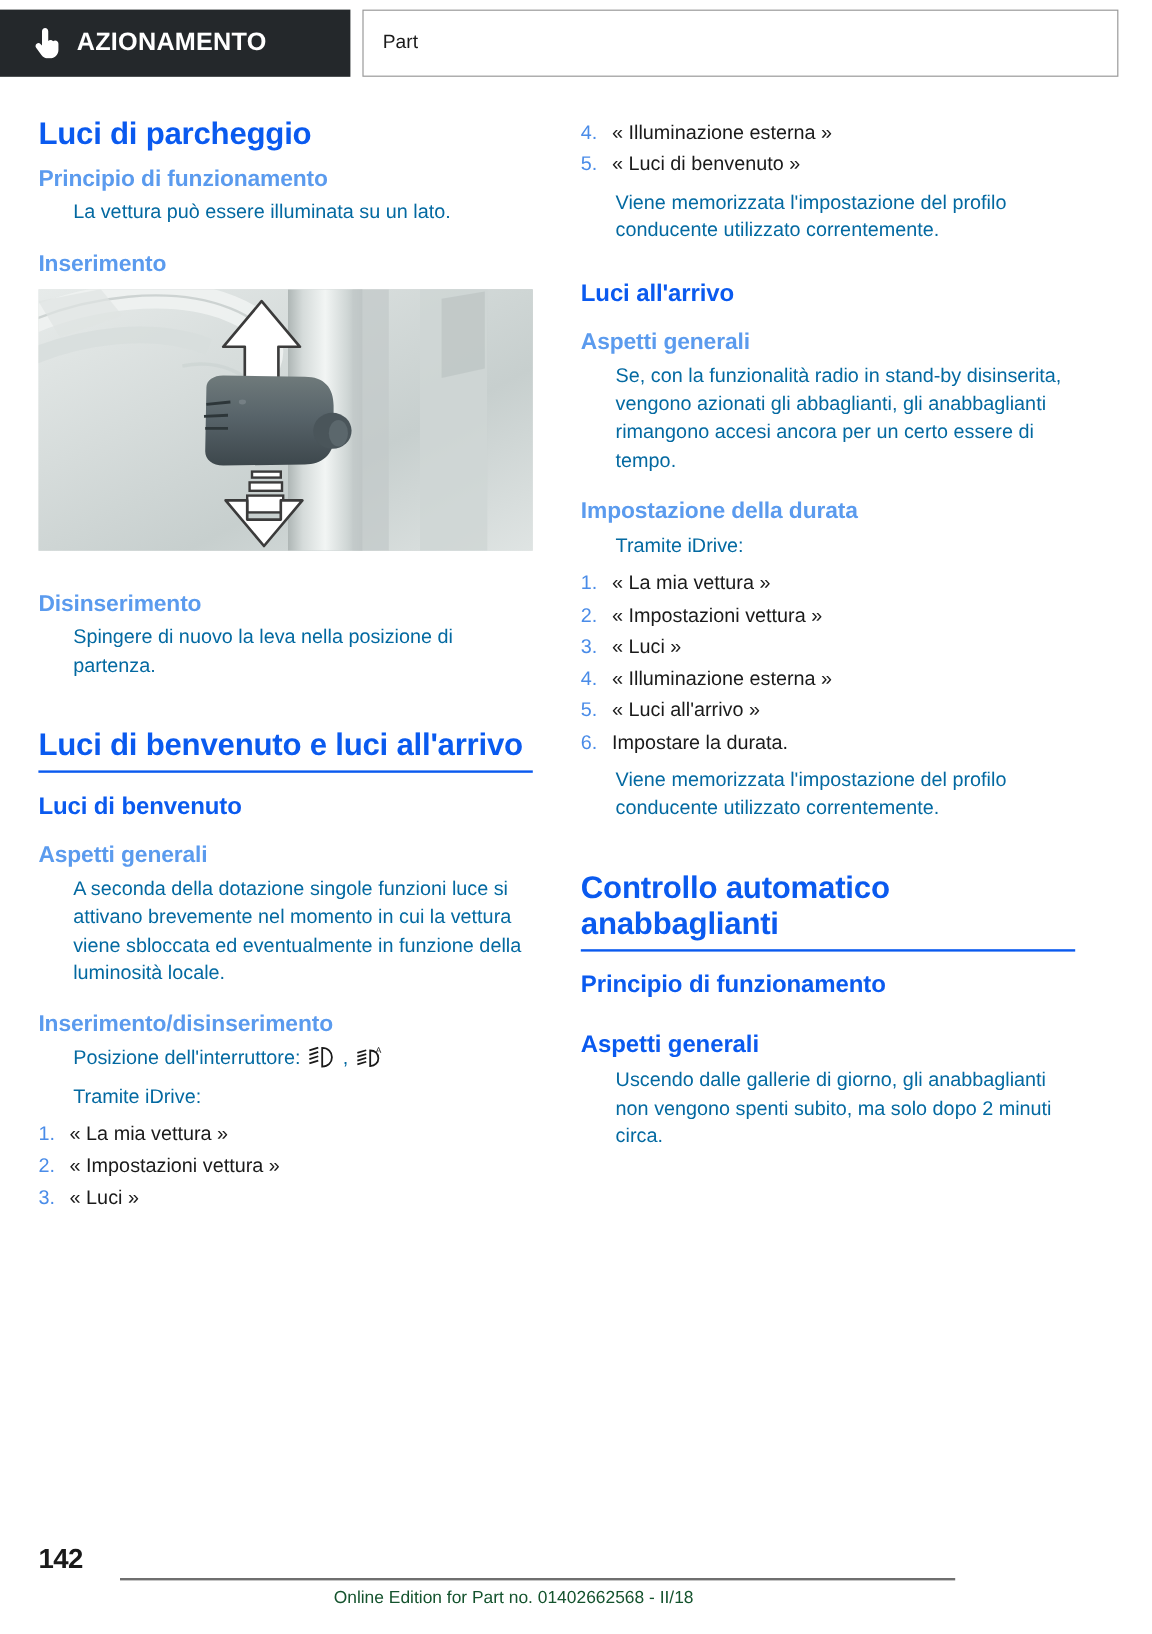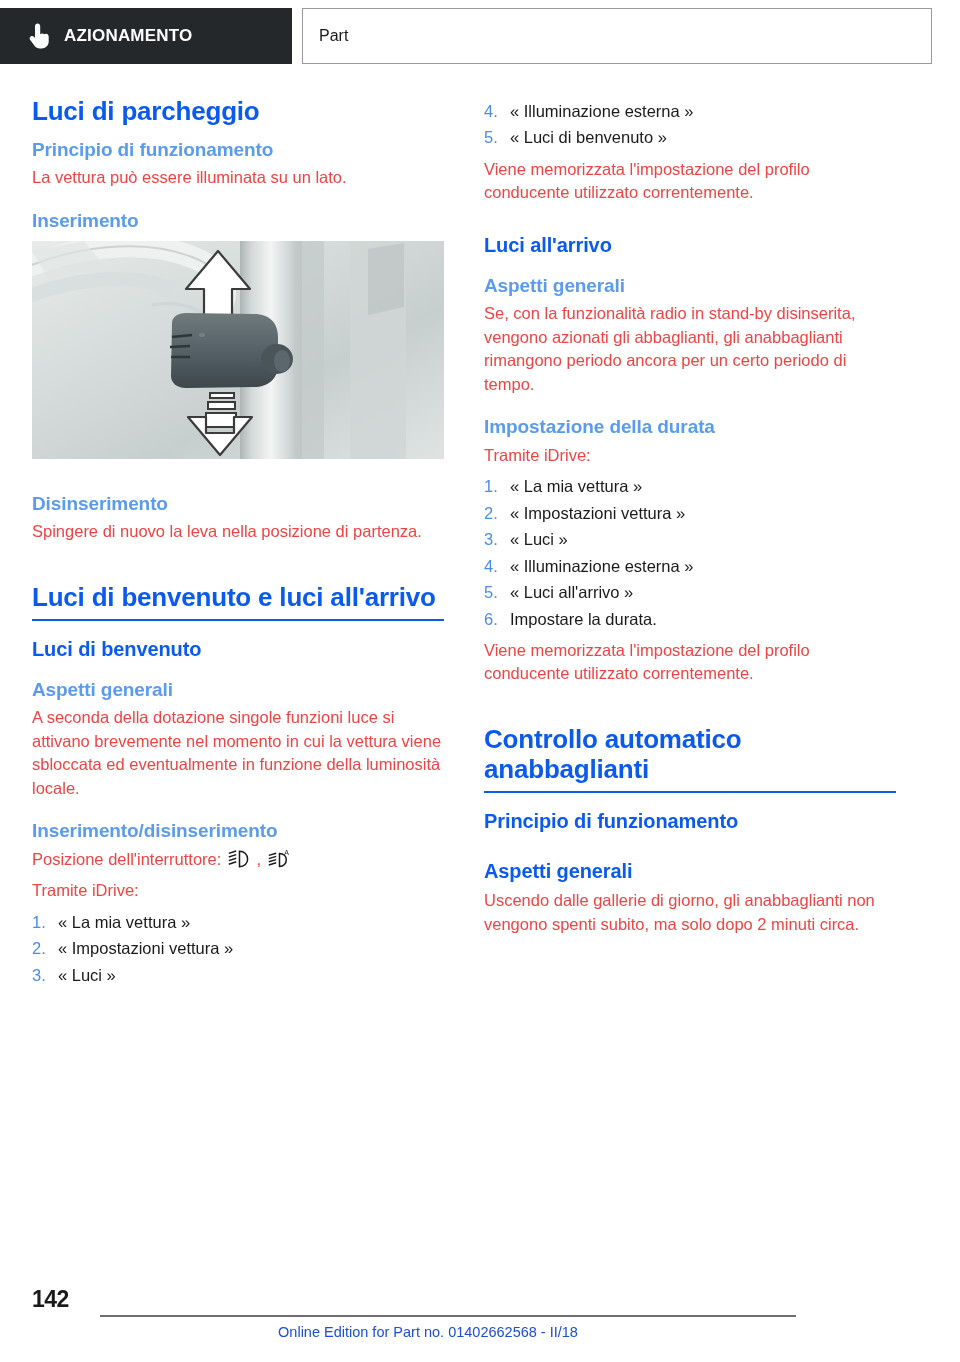--- a/index.html
+++ b/index.html
@@ -42,21 +42,21 @@
 
   .hand-icon {
     width: 22px;
     height: 26px;
     display: block;
     flex: 0 0 auto;
   }
 
   .header-chapter-label {
     color: #ffffff;
-    font-size: 17px;
+    font-size: 21px;
     font-weight: bold;
     letter-spacing: 0.2px;
   }
 
   .header-section {
     flex: 1;
     margin-left: 10px;
     margin-right: 28px;
     border: 1px solid #9a9a9a;
     background: #ffffff;
@@ -115,24 +115,25 @@
   h3.sub-light {
     color: #5b9bee;
     font-size: 19px;
     font-weight: bold;
     line-height: 1.2;
     letter-spacing: -0.1px;
     margin-bottom: 5px;
   }
 
   p.body {
-    color: #ef4444;
+    color: #0369a1;
     font-size: 16.5px;
     line-height: 1.42;
     margin-bottom: 8px;
+    margin-left: 29px;
   }
 
   .gap-s { height: 12px; }
   .gap-m { height: 20px; }
   .gap-l { height: 30px; }
 
   
   ol.steps {
     list-style: none;
     margin: 4px 0 8px 0;
@@ -197,21 +198,21 @@
     height: 2px;
     background: #6f6f6f;
   }
   .footer-note {
     position: absolute;
     left: 0;
     right: 0;
     top: 52px;
     text-align: center;
     font-size: 14.5px;
-    color: #1d4ed8;
+    color: #14532d;
   }
   .watermark {
     position: absolute;
     right: 4px;
     top: 48px;
     font-size: 25px;
     color: #b4b4b4;
     letter-spacing: -0.3px;
     font-family: "DejaVu Sans", sans-serif;
     margin-top: 48px;
@@ -383,21 +384,21 @@
 
       <p class="body">Viene memorizzata l'impostazione del profilo conducente utilizzato correntemente.</p>
 
       <div class="gap-m"></div>
 
       <h2 class="sub">Luci all'arrivo</h2>
 
       <div class="gap-s"></div>
 
       <h3 class="sub-light">Aspetti generali</h3>
-      <p class="body">Se, con la funzionalità radio in stand-by disinserita, vengono azionati gli abbaglianti, gli anabbaglianti rimangono periodo ancora per un certo periodo di tempo.</p>
+      <p class="body">Se, con la funzionalità radio in stand-by disinserita, vengono azionati gli abbaglianti, gli anabbaglianti rimangono accesi ancora per un certo essere di tempo.</p>
 
       <div class="gap-s"></div>
 
       <h3 class="sub-light">Impostazione della durata</h3>
       <p class="body">Tramite iDrive:</p>
 
       <ol class="steps">
         <li>
           <span class="num">1.</span>
           <span class="txt">« La mia vettura »</span>

